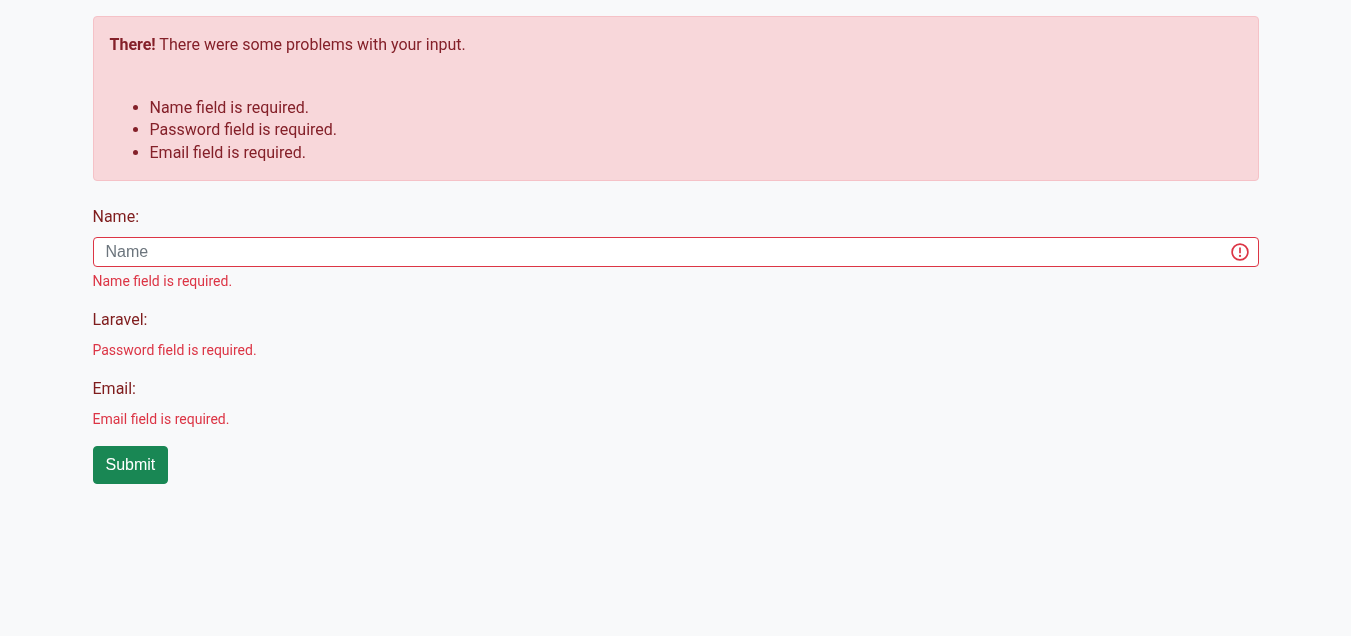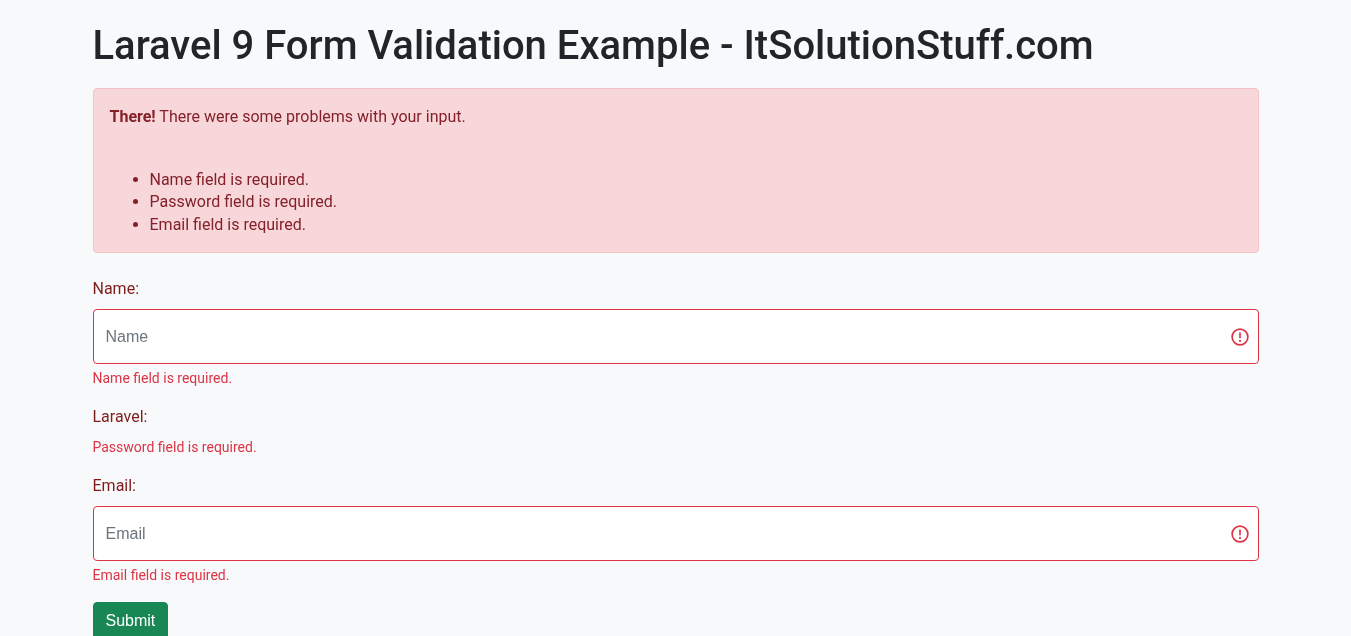--- a/index.html
+++ b/index.html
@@ -63,21 +63,21 @@
     .form-control {
       display: block;
       width: 100%;
       padding: 6px 36px 6px 12px;
       font-size: 16px;
       line-height: 1.5;
       color: #b91c1c;
       background-color: #fff;
       border: 1px solid #dc3545;
       border-radius: 4px;
-      height: 55px;
+      height: 30px;
     }
     .form-control::placeholder {
       color: #6c757d;
       opacity: 1;
     }
     .error-icon {
       position: absolute;
       right: 10px;
       top: 50%;
       transform: translateY(-50%);
@@ -103,21 +103,20 @@
       padding: 6px 12px;
       font-size: 16px;
       line-height: 1.5;
       border-radius: 4px;
     }
   </style>
 </head>
 <body>
 
 <div class="container">
-  <h1>Laravel 9 Form Validation Example - ItSolutionStuff.com</h1>
 
   <div class="alert-danger">
     <strong>There!</strong>
     <span class="alert-text">There were some problems with your input.</span>
     <br><br>
     <ul>
       <li>Name field is required.</li>
       <li>Password field is required.</li>
       <li>Email field is required.</li>
     </ul>
@@ -137,28 +136,20 @@
       <div class="invalid-feedback">Name field is required.</div>
     </div>
 
     <div class="form-group">
       <label>Laravel:</label>
       <div class="invalid-feedback">Password field is required.</div>
     </div>
 
     <div class="form-group">
       <label>Email:</label>
-      <div class="input-wrapper">
-        <input type="text" class="form-control" placeholder="Email" style="">
-        <svg class="error-icon" viewBox="0 0 16 16" fill="none">
-          <circle cx="8" cy="8" r="7" stroke="#dc3545" stroke-width="1.5"></circle>
-          <line x1="8" y1="4" x2="8" y2="9" stroke="#dc3545" stroke-width="1.5"></line>
-          <circle cx="8" cy="11.5" r="1" fill="#dc3545"></circle>
-        </svg>
-      </div>
       <div class="invalid-feedback">Email field is required.</div>
     </div>
 
     <div class="form-group">
       <button type="button" class="btn-success">Submit</button>
     </div>
   </form>
 </div>
 
 </body></html>

